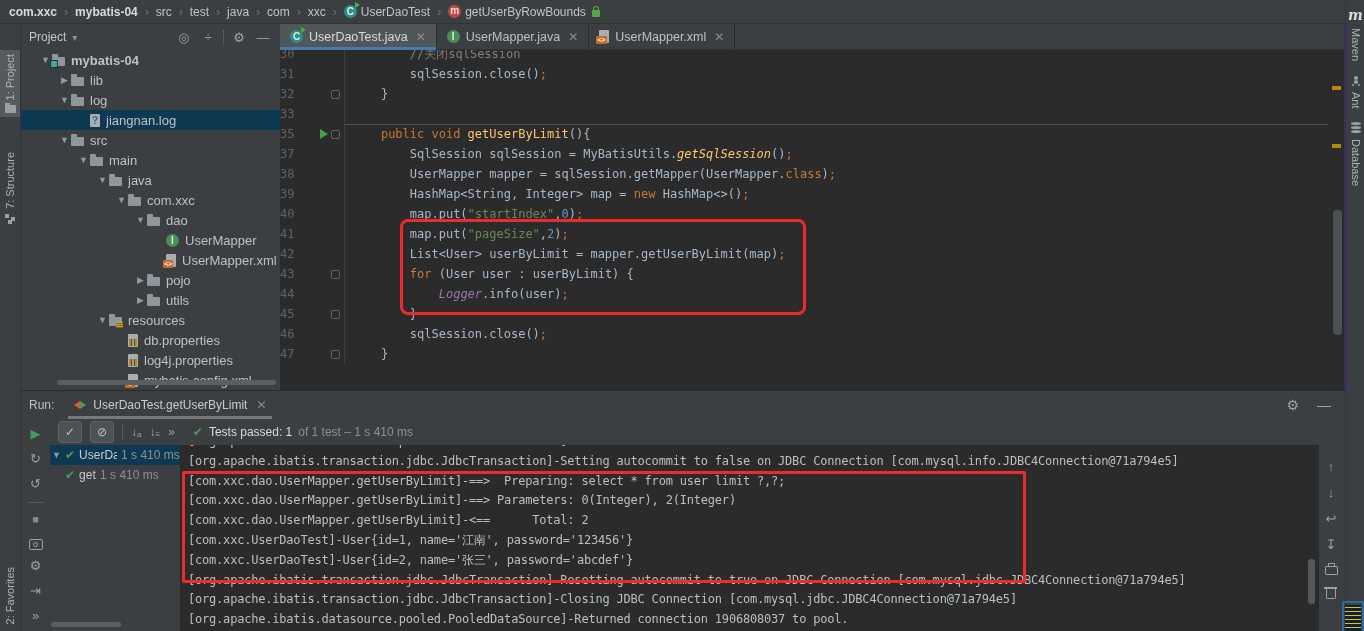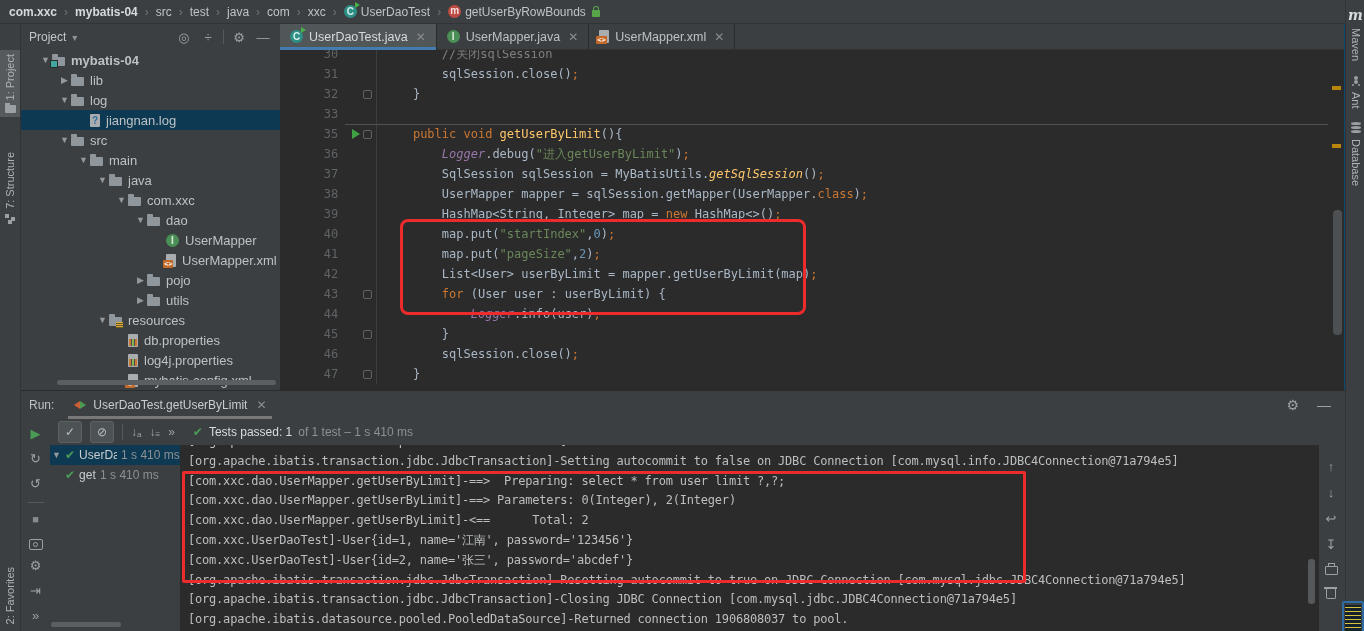--- a/index.html
+++ b/index.html
@@ -1,16 +1,16 @@
 <!DOCTYPE html>
 <html><head>
 <meta charset="utf-8">
 <style>
   html,body{margin:0;padding:0;background:#1e1e1e;}
-  .app{position:relative;width:1364px;height:631px;background:#0c4a6e;overflow:hidden;
+  .app{position:relative;width:1364px;height:631px;background:#4c1d95;overflow:hidden;
        font-family:"Liberation Sans",sans-serif;font-size:12px;color:#bbbbbb;-webkit-font-smoothing:antialiased;}
   .mono{font-family:"DejaVu Sans Mono",monospace;}
 
   
   .breadcrumbs{position:absolute;left:0;top:0;width:1345px;height:24px;background:#3c3f41;
     border-bottom:1px solid #313335;display:flex;align-items:center;padding-left:9px;box-sizing:border-box;}
   .bc-item{display:flex;align-items:center;gap:4px;color:#c0c3c6;white-space:nowrap;cursor:default;}
   .bc-item.bold{font-weight:bold;color:#d7dadd;}
   .bc-sep{color:#6e7477;margin:0 7px;font-size:12px;}
 
@@ -88,21 +88,21 @@
   .editor{position:absolute;left:280px;top:24px;width:1064px;height:366px;background:#2b2b2b;}
   .tabs{height:26px;background:#3c3f41;display:flex;border-bottom:1px solid #313335;box-sizing:border-box;}
   .tab{display:flex;align-items:center;gap:6px;padding:0 10px;border-right:1px solid #2b2b2b;position:relative;
     color:#bdc1c4;font-size:12.5px;cursor:default;}
   .tab.active{background:#515658;color:#d7dadd;}
   .tab.active::after{content:'';position:absolute;left:0;right:0;bottom:-1px;height:3px;background:#437db0;}
   .tab-close{color:#8a8e90;font-size:12px;margin-left:2px;}
   .editor-body{position:absolute;left:0;top:26px;width:1064px;height:340px;overflow:hidden;}
   .code{position:absolute;left:0;top:-6px;width:100%;}
   .crow{display:flex;height:20px;line-height:20px;font-size:12px;}
-  .crow .ln{width:38px;text-align:center;color:#606366;flex:none;font-family:"DejaVu Sans Mono",monospace;padding-left:32px;}
+  .crow .ln{width:38px;text-align:left;color:#606366;flex:none;font-family:"DejaVu Sans Mono",monospace;}
   .crow .gut{width:26px;flex:none;display:flex;align-items:center;justify-content:flex-end;gap:3px;padding-right:4px;box-sizing:border-box;}
   .crow .ctext{flex:1;border-left:1px solid #3c3f41;padding-left:7px;white-space:pre;font-family:"DejaVu Sans Mono",monospace;color:#a9b7c6;}
   .fold{width:7px;height:7px;border:1px solid #606366;border-radius:2px;flex:none;}
   .runarrow{width:0;height:0;border-left:8px solid #3fa345;border-top:5px solid transparent;border-bottom:5px solid transparent;flex:none;}
   .tok-kw{color:#cc7832;}
   .tok-str{color:#6a8759;}
   .tok-num{color:#6897bb;}
   .tok-cmt{color:#808080;}
   .tok-ann{color:#bbb529;}
   .tok-field{color:#9876aa;font-style:italic;}
@@ -367,25 +367,20 @@
           </div>
           <div class="crow">
             <span class="ln">35</span>
             <span class="gut">
               <span class="runarrow"></span>
               <span class="fold"></span>
             </span>
             <span class="ctext"><span class="tok-d">    </span><span class="tok-kw">public void </span><span class="tok-fn">getUserByLimit</span><span class="tok-d">(){</span></span>
           </div>
           <div class="crow">
-            <span class="ln">36</span>
-            <span class="gut"></span>
-            <span class="ctext"><span class="tok-d">        </span><span class="tok-field">Logger</span><span class="tok-d">.debug(</span><span class="tok-str">"进入getUserByLimit"</span><span class="tok-d">)</span><span class="tok-semi">;</span></span>
-          </div>
-          <div class="crow">
             <span class="ln">37</span>
             <span class="gut"></span>
             <span class="ctext"><span class="tok-d">        </span><span class="tok-d">SqlSession sqlSession = MyBatisUtils.</span><span class="tok-sfn">getSqlSession</span><span class="tok-d">()</span><span class="tok-semi">;</span></span>
           </div>
           <div class="crow">
             <span class="ln">38</span>
             <span class="gut"></span>
             <span class="ctext"><span class="tok-d">        </span><span class="tok-d">UserMapper mapper = sqlSession.getMapper(UserMapper.</span><span class="tok-kw">class</span><span class="tok-d">)</span><span class="tok-semi">;</span></span>
           </div>
           <div class="crow">

